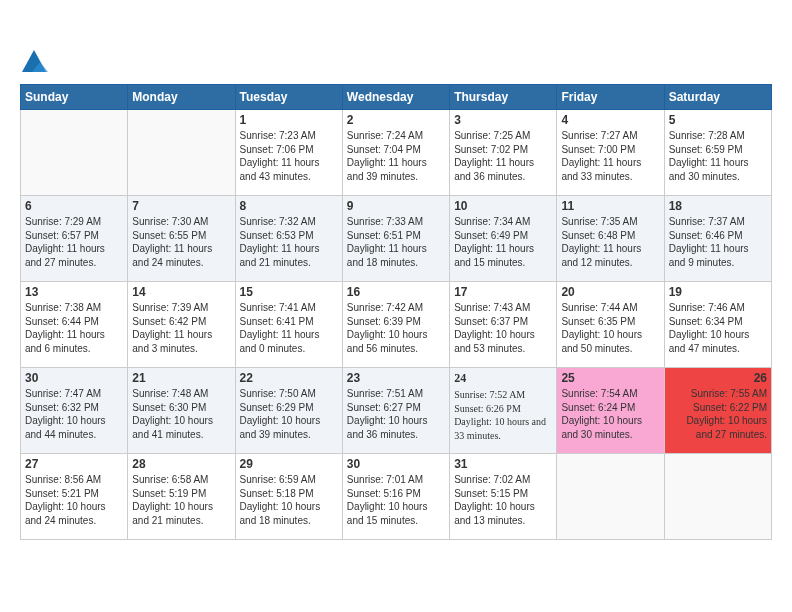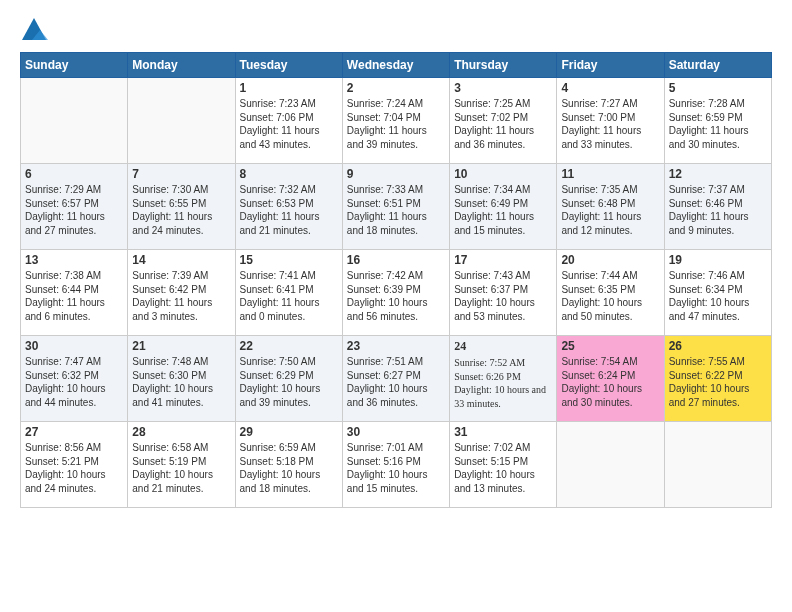--- a/index.html
+++ b/index.html
@@ -9,20 +9,21 @@
       width: 792px;
       height: 612px;
       overflow: hidden;
     }
     .page {
       width: 792px;
       height: 472px;
       padding: 16px 20px 12px 20px;
       display: flex;
       flex-direction: column;
+      margin-top: 32px;
     }
     .header {
       display: flex;
       align-items: flex-start;
       justify-content: space-between;
       margin-bottom: 8px;
     }
     .logo {
       display: flex;
       align-items: center;
@@ -194,21 +195,21 @@
 Sunset: 6:49 PM
 Daylight: 11 hours and 15 minutes.</div>
           </td>
           <td style="background: rgb(240, 244, 248);">
             <span class="day-number">11</span>
             <div class="day-info">Sunrise: 7:35 AM
 Sunset: 6:48 PM
 Daylight: 11 hours and 12 minutes.</div>
           </td>
           <td style="background: rgb(240, 244, 248);">
-            <span class="day-number">12</span>
+            <span class="day-number">18</span>
             <div class="day-info">Sunrise: 7:37 AM
 Sunset: 6:46 PM
 Daylight: 11 hours and 9 minutes.</div>
           </td>
         </tr>
         <tr>
           <td>
             <span class="day-number">13</span>
             <div class="day-info">Sunrise: 7:38 AM
 Sunset: 6:44 PM
@@ -281,21 +282,21 @@
             <div class="day-info">Sunrise: 7:52 AM
 Sunset: 6:26 PM
 Daylight: 10 hours and 33 minutes.</div>
           </td>
           <td style="background: #f9a8d4;">
             <span class="day-number">25</span>
             <div class="day-info">Sunrise: 7:54 AM
 Sunset: 6:24 PM
 Daylight: 10 hours and 30 minutes.</div>
           </td>
-          <td style="background: #fde047;">
+          <td style="background: #ef4444; text-align: right;">
             <span class="day-number">26</span>
             <div class="day-info">Sunrise: 7:55 AM
 Sunset: 6:22 PM
 Daylight: 10 hours and 27 minutes.</div>
           </td>
         </tr>
         <tr>
           <td>
             <span class="day-number">27</span>
             <div class="day-info">Sunrise: 8:56 AM

